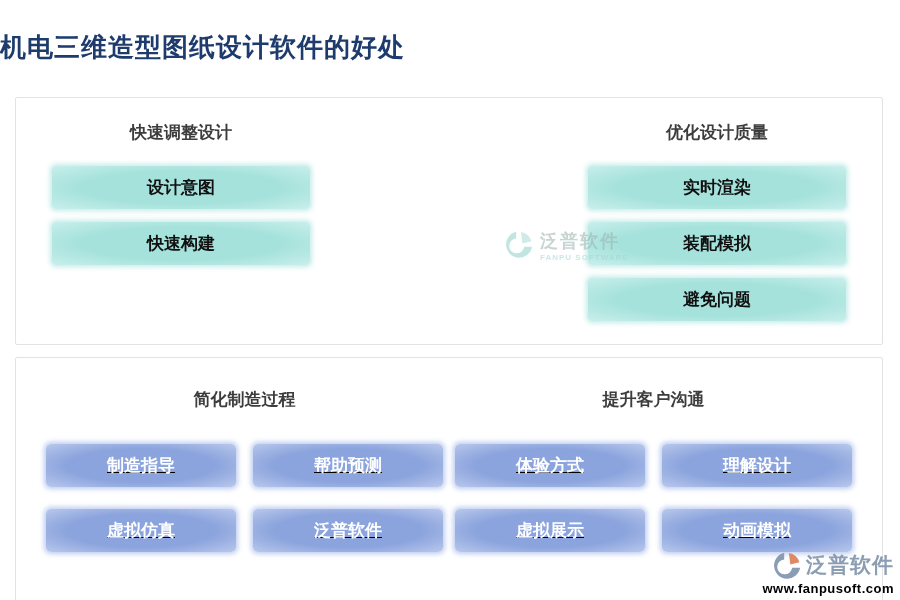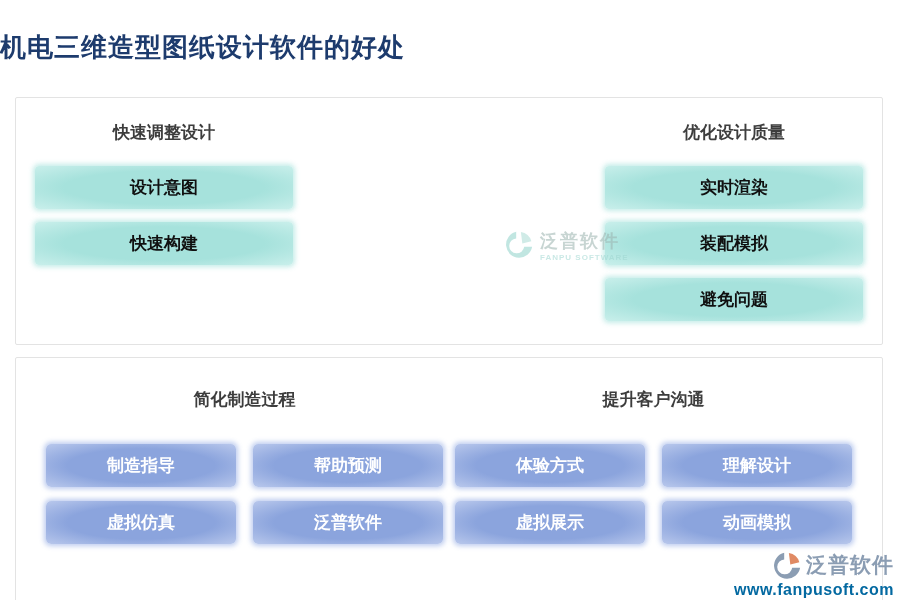--- a/index.html
+++ b/index.html
@@ -8,60 +8,60 @@
     background:#ffffff;font-family:"Liberation Sans","DejaVu Sans",sans-serif;
   }
   .title{
     margin:0;padding-top:30px;
     font-size:26px;font-weight:bold;color:#1d3b6d;letter-spacing:1px;
   }
   .panel{
     position:absolute;left:15px;width:868px;box-sizing:border-box;
     background:#ffffff;border:1px solid #e3e3e3;border-radius:2px;
   }
-  .panel-top{top:97px;height:248px;display:flex;justify-content:space-between;padding:0 19px;}
+  .panel-top{top:97px;height:248px;display:flex;justify-content:space-between;padding:0 36px;}
   .panel-bottom{top:357px;height:275px;display:flex;padding:0 24px;}
   .col{width:258px;display:flex;flex-direction:column;}
   .col-header{
     margin-top:23px;margin-bottom:22px;text-align:center;
     font-size:17px;font-weight:bold;color:#3d3d3d;
   }
   .btn{
     height:43px;border-radius:4px;display:flex;align-items:center;justify-content:center;
     font-size:17px;font-weight:bold;white-space:nowrap;
   }
   .btn-teal{
     margin-bottom:13px;color:#101010;
     background:radial-gradient(ellipse at center,#a6e2dc 55%,#c9efeb 100%);
     box-shadow:0 0 5px 2px rgba(186,233,228,0.85);
   }
   .group{flex:1;display:flex;flex-direction:column;padding:0 4px;}
   .group-grid{
-    display:grid;grid-template-columns:1fr 1fr;gap:14px 17px;margin:0 2px;
+    display:grid;grid-template-columns:1fr 1fr;gap:22px 17px;margin:0 2px;text-decoration:underline;
   }
   .btn-blue{
     color:#ffffff;border-radius:5px;
     background:radial-gradient(ellipse at center,#8ba4dd 55%,#b9c8ec 100%);
     box-shadow:0 0 5px 2px rgba(177,195,236,0.85);
   }
   .group .col-header{margin-top:30px;margin-bottom:33px;}
   
   .wm-center{
     position:absolute;left:504px;top:229px;display:flex;align-items:flex-start;
     opacity:0.55;pointer-events:none;
   }
   .wm-center svg{display:block;}
   .wm-c-text{display:flex;flex-direction:column;margin-left:6px;}
   .wm-c-brand{font-size:18px;font-weight:bold;color:#9bb3af;letter-spacing:2px;}
   .wm-c-sub{font-size:8px;font-weight:bold;color:#9ed6d0;letter-spacing:1px;}
   
   .wm-corner{position:absolute;right:6px;top:550px;text-align:right;}
   .wm-row{display:flex;align-items:center;justify-content:flex-end;}
   .wm-brand{font-size:21px;font-weight:bold;color:#8b9db3;letter-spacing:1px;margin-left:4px;}
-  .wm-url{font-size:16px;font-weight:bold;color:#0369a1;letter-spacing:0.5px;margin-top:1px;margin-left:28px;}
+  .wm-url{font-size:13px;font-weight:bold;color:#000000;letter-spacing:0.5px;margin-top:1px;margin-left:28px;}
 </style>
 </head>
 <body>
 
 <h1 class="title">机电三维造型图纸设计软件的好处</h1>
 
 <div class="panel panel-top">
   <div class="col">
     <div class="col-header">快速调整设计</div>
     <div class="btn btn-teal">设计意图</div>

